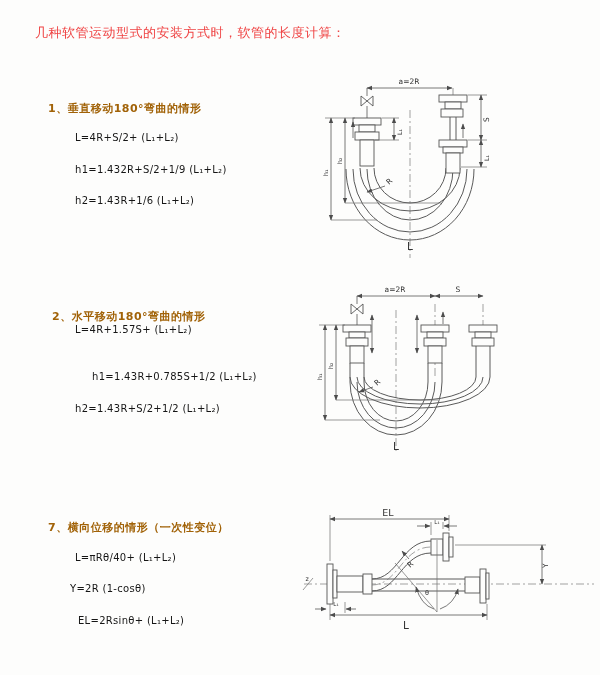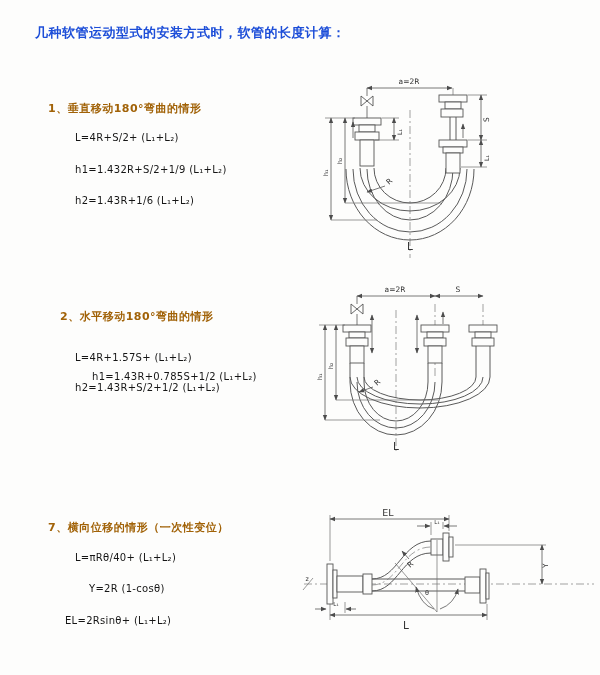--- a/index.html
+++ b/index.html
@@ -1,21 +1,21 @@
 <!DOCTYPE html>
 <html><head>
 <meta charset="utf-8">
 <style>
   html,body{margin:0;padding:0}
   body{
     width:600px;height:675px;background:#fdfdfc;position:relative;overflow:hidden;
     font-family:"DejaVu Sans","Liberation Sans",sans-serif;color:#1c1c1c;
   }
   .abs{position:absolute}
-  .title{left:35px;top:24px;font-size:13px;font-weight:bold;letter-spacing:.5px;color:#1d4ed8}
+  .title{left:35px;top:24px;font-size:13px;font-weight:normal;letter-spacing:.5px;color:#ef4444}
   .heading{font-size:11px;font-weight:bold;letter-spacing:.5px;color:#a16207}
   .formula{font-size:10px;letter-spacing:.3px;color:#151515}
   svg.diagram{position:absolute}
   svg text{font-family:"DejaVu Sans","Liberation Sans",sans-serif;fill:#333}
   .dl{stroke:#555;stroke-width:.8;fill:none}
   .thin{stroke:#6f6f6f;stroke-width:.7;fill:none}
   .hl{stroke:#5a5a5a;stroke-width:1;fill:none}
   .cl{stroke:#7a7a7a;stroke-width:.7;fill:none;stroke-dasharray:8 3 2 3}
   .fit{fill:#fdfdfc;stroke:#555;stroke-width:.9}
   .valve{fill:none;stroke:#555;stroke-width:.9}
@@ -26,29 +26,29 @@
 </head>
 <body>
 
 <div class="abs title">几种软管运动型式的安装方式时，软管的长度计算：</div>
 
 <div class="abs heading" style="left:48px;top:101px">1、垂直移动180°弯曲的情形</div>
 <div class="abs formula" style="left:75px;top:132px">L=4R+S/2+ (L₁+L₂)</div>
 <div class="abs formula" style="left:75px;top:164px">h1=1.432R+S/2+1/9 (L₁+L₂)</div>
 <div class="abs formula" style="left:75px;top:195px">h2=1.43R+1/6 (L₁+L₂)</div>
 
-<div class="abs heading" style="left:60px;top:309px">2、水平移动180°弯曲的情形</div>
-<div class="abs formula" style="left:75px;top:352px">L=4R+1.57S+ (L₁+L₂)</div>
+<div class="abs heading" style="left:52px;top:309px">2、水平移动180°弯曲的情形</div>
+<div class="abs formula" style="left:75px;top:324px">L=4R+1.57S+ (L₁+L₂)</div>
 <div class="abs formula" style="left:92px;top:371px">h1=1.43R+0.785S+1/2 (L₁+L₂)</div>
-<div class="abs formula" style="left:75px;top:382px">h2=1.43R+S/2+1/2 (L₁+L₂)</div>
+<div class="abs formula" style="left:75px;top:403px">h2=1.43R+S/2+1/2 (L₁+L₂)</div>
 
 <div class="abs heading" style="left:48px;top:520px">7、横向位移的情形（一次性变位）</div>
 <div class="abs formula" style="left:75px;top:552px">L=πRθ/40+ (L₁+L₂)</div>
-<div class="abs formula" style="left:89px;top:583px">Y=2R (1-cosθ)</div>
-<div class="abs formula" style="left:65px;top:615px">EL=2Rsinθ+ (L₁+L₂)</div>
+<div class="abs formula" style="left:70px;top:583px">Y=2R (1-cosθ)</div>
+<div class="abs formula" style="left:78px;top:615px">EL=2Rsinθ+ (L₁+L₂)</div>
 
 <svg class="diagram" style="left:313px;top:72px" width="272" height="192" viewBox="0 0 272 192">
   <defs>
     <marker id="ar1" viewBox="0 0 8 8" refX="7" refY="4" markerWidth="7.5" markerHeight="7.5" orient="auto-start-reverse">
       <path d="M0,1 L7.6,4 L0,7 z" fill="#4c4c4c"></path>
     </marker>
     <pattern id="br1" width="3.4" height="3.4" patternUnits="userSpaceOnUse">
       <path d="M0,3.4 L3.4,0 M0,0 L3.4,3.4" stroke="#8a8a8a" stroke-width="0.55"></path>
     </pattern>
   </defs>

